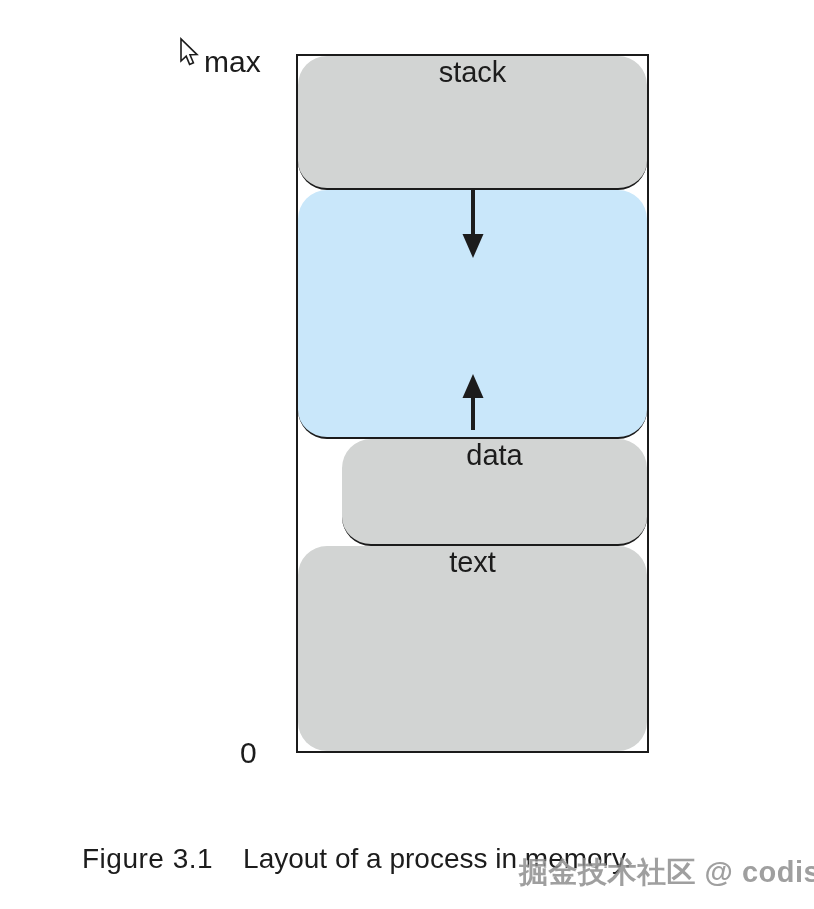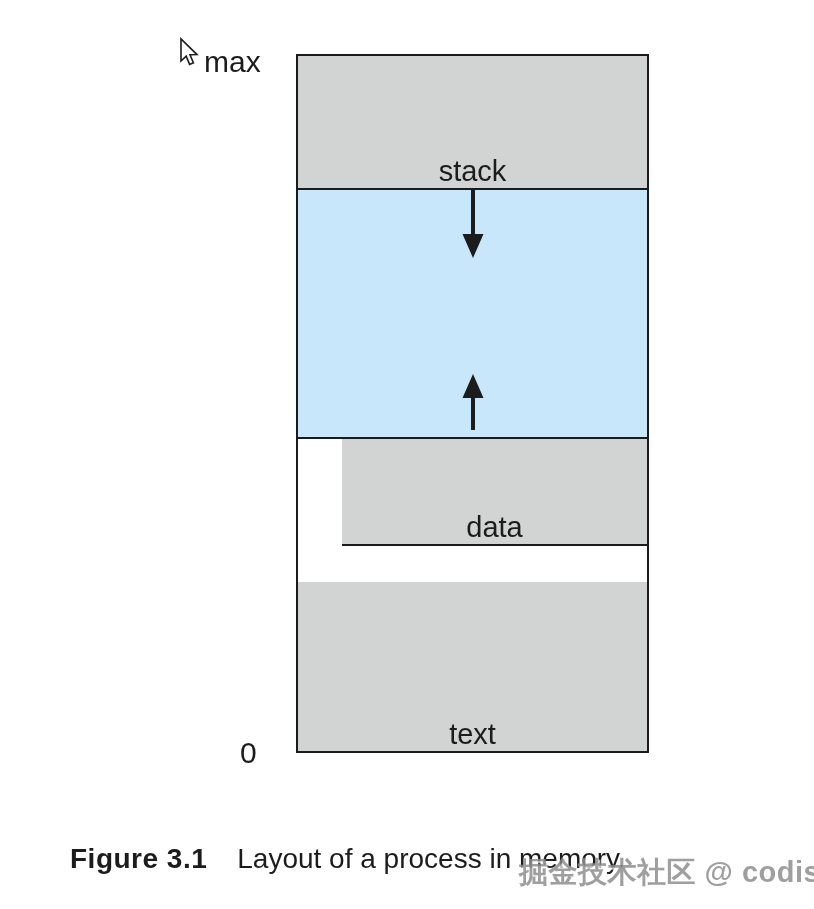--- a/index.html
+++ b/index.html
@@ -24,32 +24,33 @@
     height: 699px;
     border: 2px solid #1b1b1b;
     box-sizing: border-box;
     display: flex;
     flex-direction: column;
   }
   .section {
     position: relative;
     box-sizing: border-box;
     display: flex;
-    align-items: flex-end;
+    align-items: flex-start;
     justify-content: center;
     font-size: 29px;
     color: #1c1c1c;
+    border-radius: 29px;
   }
   .section.gray { background: #d2d4d3; }
   .section.blue { background: #c9e7fa; }
   .sec-stack { height: 134px; border-bottom: 2px solid #1b1b1b; }
   .sec-free  { height: 249px; border-bottom: 2px solid #1b1b1b; }
   .sec-heap  { height: 104px; border-bottom: 2px solid #1b1b1b; }
   .sec-data  { height: 107px; border-bottom: 2px solid #1b1b1b; margin-left: 44px; }
-  .sec-text  { flex: 1; margin-top: 36px; }
+  .sec-text  { flex: 1; }
   .arrow {
     position: absolute;
     left: 50%;
     transform: translateX(-50%);
   }
   .arrow-down { top: 0; }
   .arrow-up { bottom: 0; }
   
   .addr-label {
     position: absolute;
@@ -70,23 +71,24 @@
   
   .caption {
     position: absolute;
     left: 70px;
     top: 843px;
     font-size: 28px;
     color: #1c1c1c;
     white-space: nowrap;
   }
   .caption .fig-num {
-    font-weight: bold;
+    font-weight: normal;
     margin-right: 30px;
     letter-spacing: 0.5px;
+    margin-left: 12px;
   }
   
   .watermark {
     position: absolute;
     left: 519px;
     top: 853px;
     font-size: 29px;
     font-weight: bold;
     color: rgba(138, 138, 138, 0.82);
     text-shadow: 2px 2px 1px rgba(255, 255, 255, 0.75);

